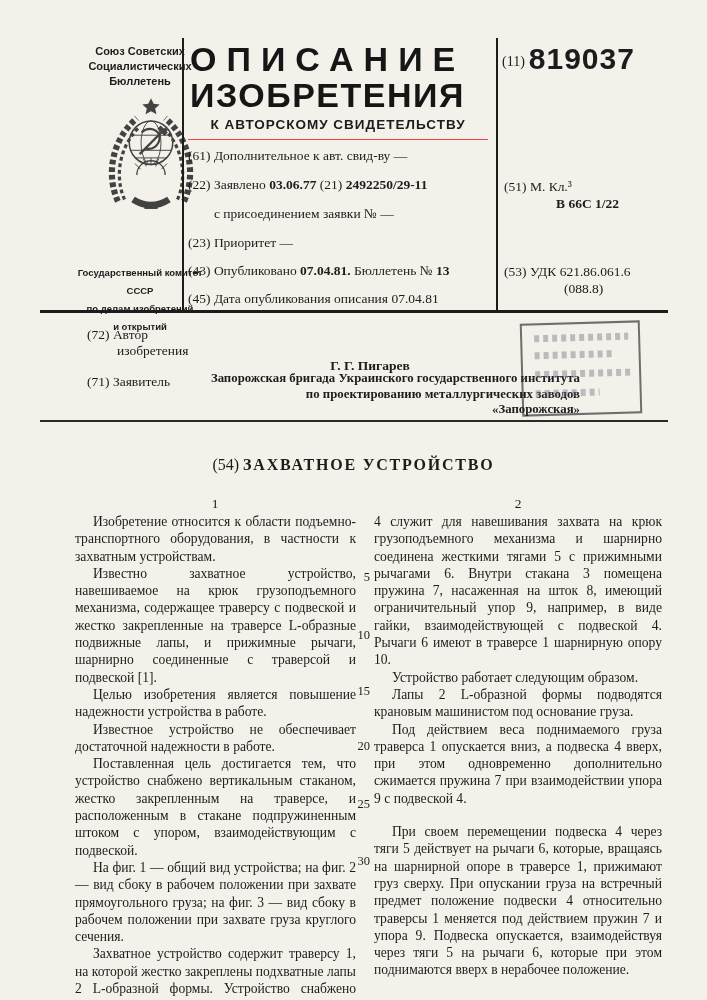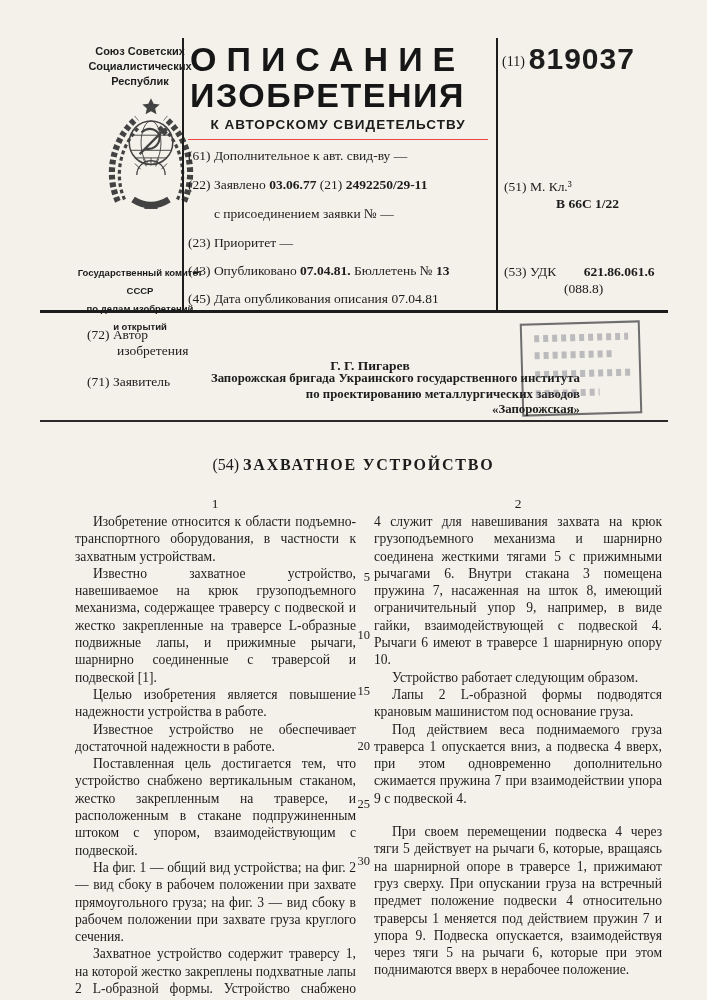--- a/index.html
+++ b/index.html
@@ -38,21 +38,21 @@
   .fields b{font-weight:bold;}
 
   
   .docnum{position:absolute;left:502px;top:42px;white-space:nowrap;}
   .docnum .code{font-size:14px;}
   .docnum .num{font-family:"Liberation Sans",sans-serif;font-weight:bold;font-size:30px;
     letter-spacing:1px;vertical-align:-3px;}
   .klass{position:absolute;left:504px;top:178px;font-size:13.5px;line-height:17px;}
   .klass .val{display:block;padding-left:52px;font-weight:bold;}
   .udk{position:absolute;left:504px;top:263px;font-size:13.5px;line-height:17px;}
-  .udk b{font-weight:bold;margin-left:24px;}
+  .udk b{font-weight:normal;}
   .udk .val2{display:block;padding-left:60px;font-weight:normal;}
 
   
   .acode{position:absolute;left:87px;font-size:13.5px;line-height:16px;}
   .acode .lbl{display:block;padding-left:30px;}
   .a72{top:327px;} .a71{top:374px;}
   .aval72{position:absolute;left:180px;top:358px;width:380px;text-align:center;
     font-weight:bold;font-size:13.5px;}
   .aval71{position:absolute;left:160px;top:371px;width:420px;text-align:right;
     font-weight:bold;font-size:12.8px;line-height:15.5px;}
@@ -84,21 +84,21 @@
   .ln-3{top:739px;} .ln-4{top:797px;} .ln-5{top:854px;}
 </style>
 </head>
 <body>
 
 <div class="page" data-name="patent-document-page">
 
   <div class="union" data-name="union-name">
     <div data-name="union-line">Союз Советских</div>
     <div data-name="union-line">Социалистических</div>
-    <div data-name="union-line">Республик</div>
+    <div data-name="union-line">Бюллетень</div>
   </div>
 
   <div class="emblem" data-name="ussr-coat-of-arms-icon">
     <svg viewBox="0 0 110 132" width="104" height="132" aria-hidden="true">
       <g fill="none" stroke="#2b2b2b">
         <path d="M55 5 l2.8 5.8 6.4.6-4.8 4.3 1.4 6.2-5.8-3.3-5.8 3.3 1.4-6.2-4.8-4.3 6.4-.6z" fill="#2b2b2b" stroke="none"></path>
         <circle cx="55" cy="52" r="23" stroke-width="1.6"></circle>
         <ellipse cx="55" cy="52" rx="10.5" ry="23" stroke-width="1"></ellipse>
         <path d="M33.5 44 h43 M33.5 60 h43 M38.5 68 h33" stroke-width="1"></path>
         <path d="M43 64 L69 38" stroke-width="2.4"></path>

